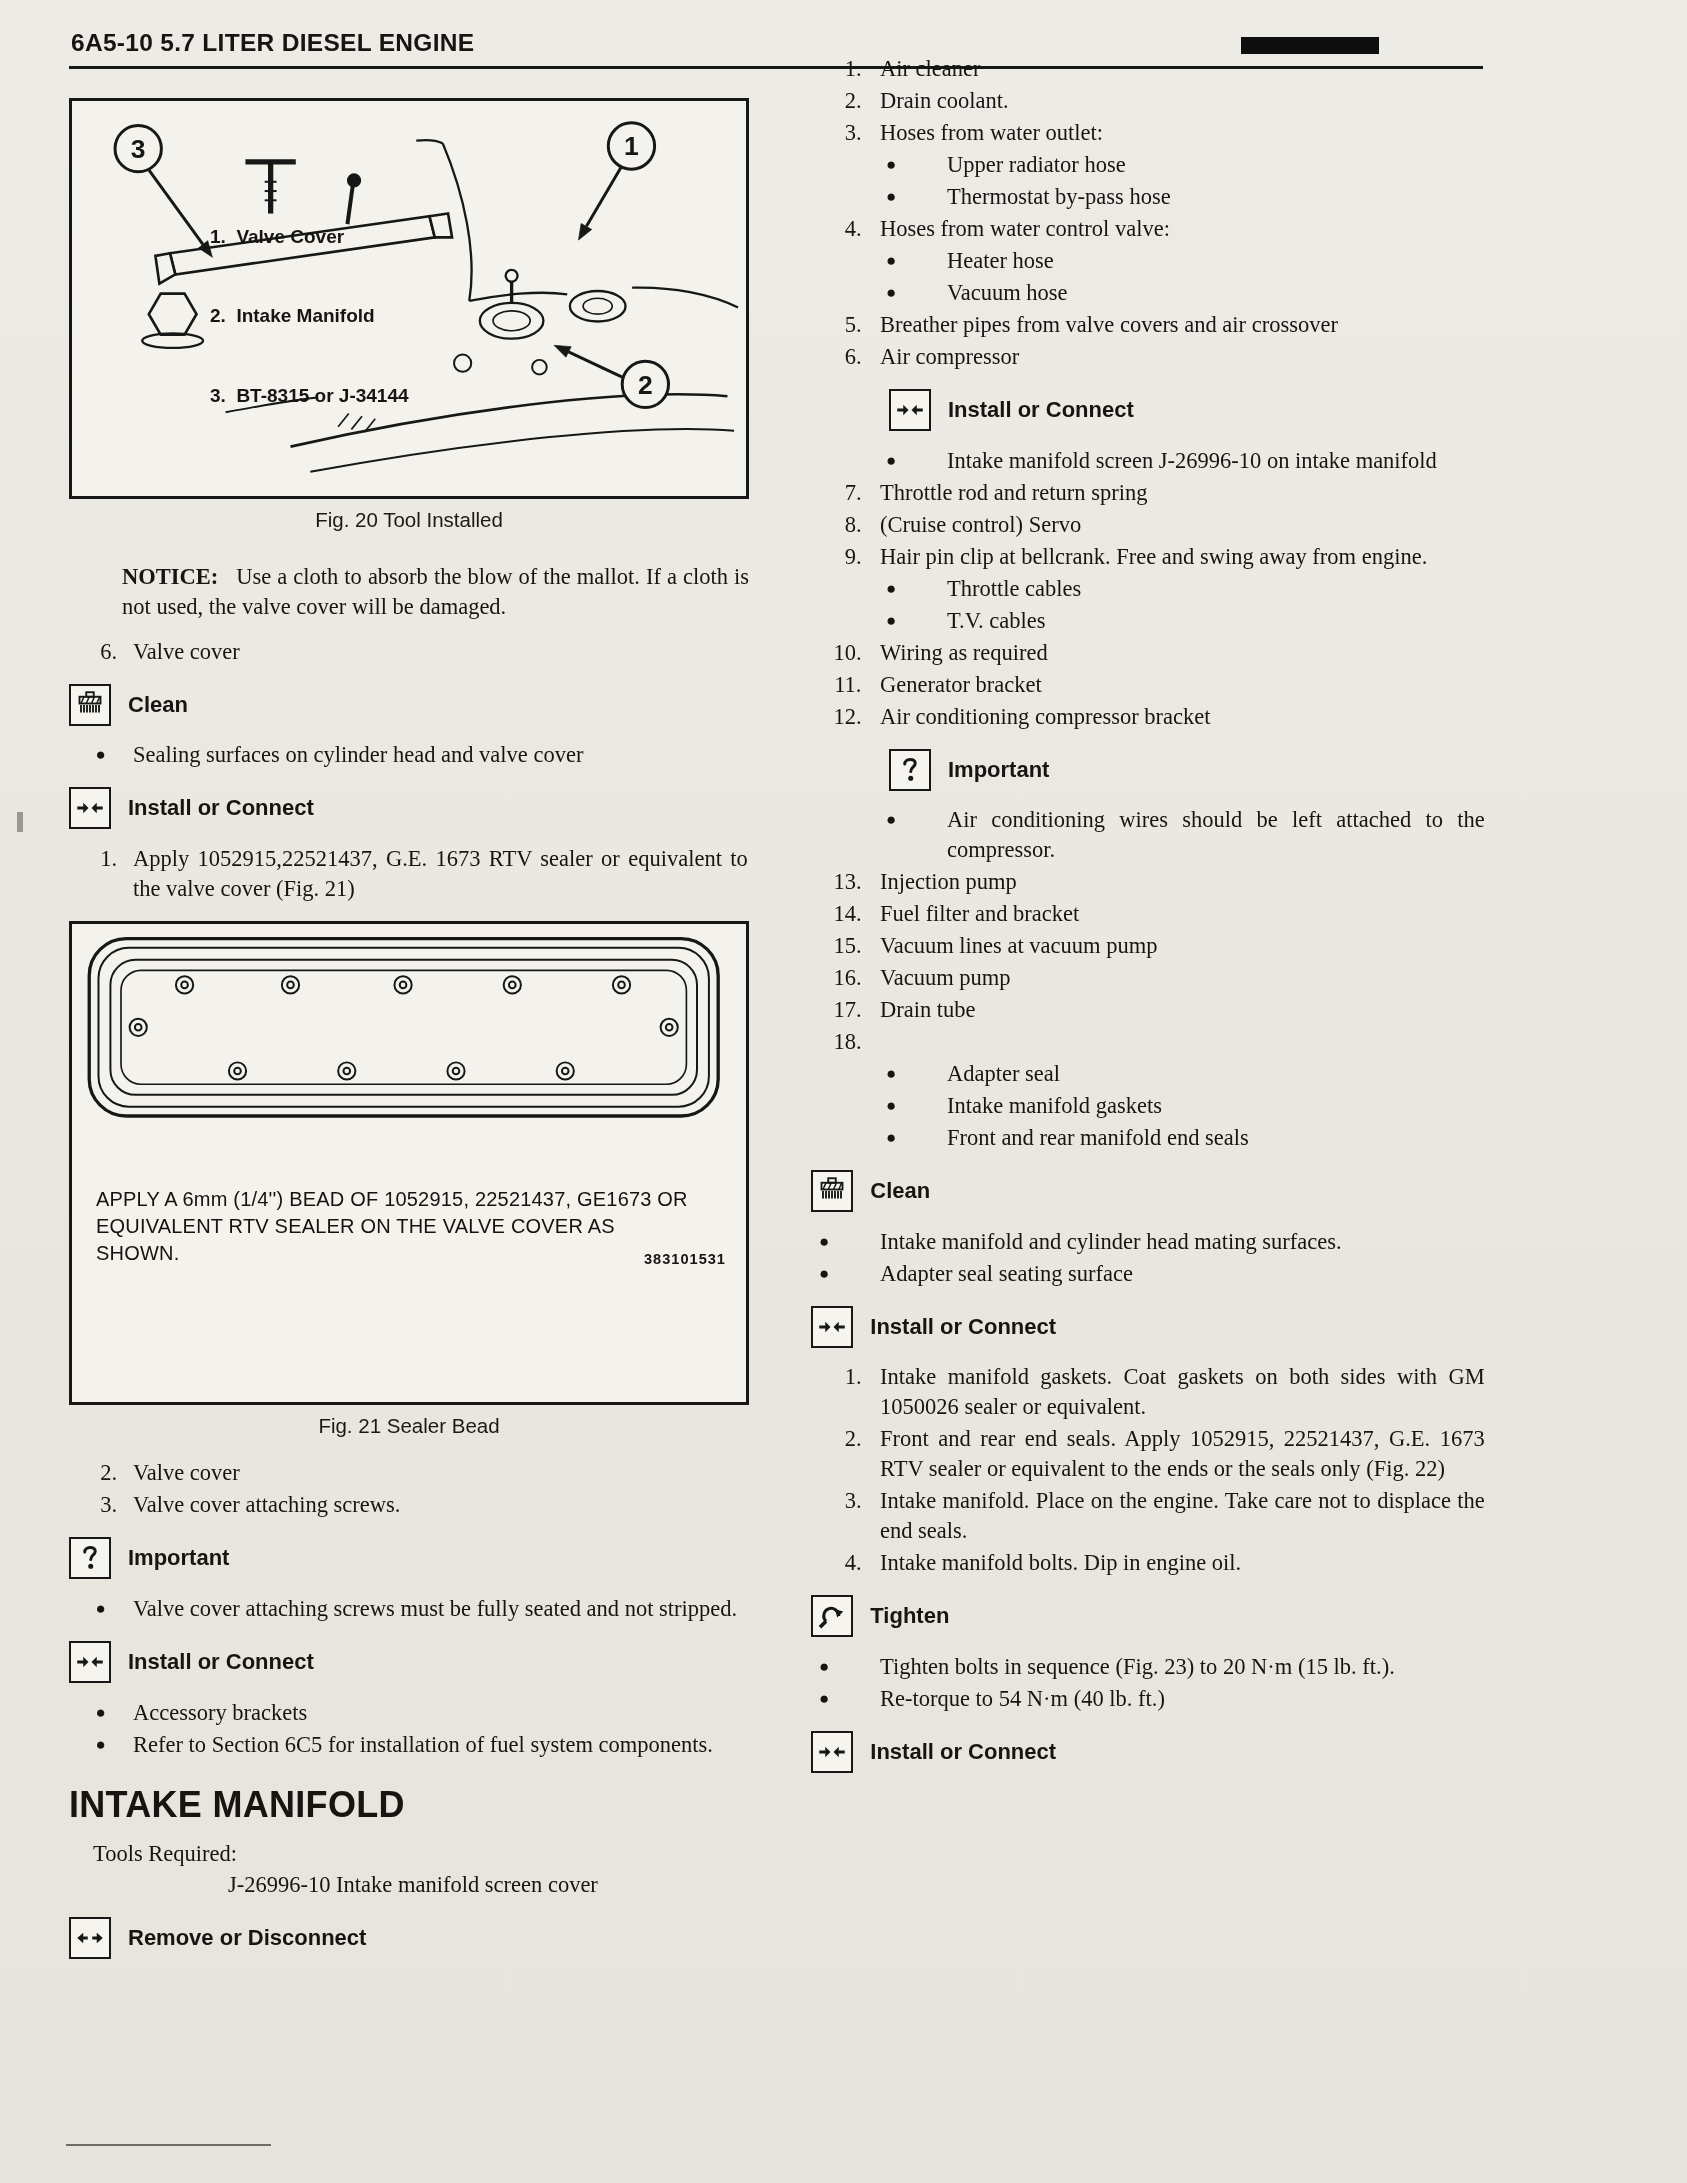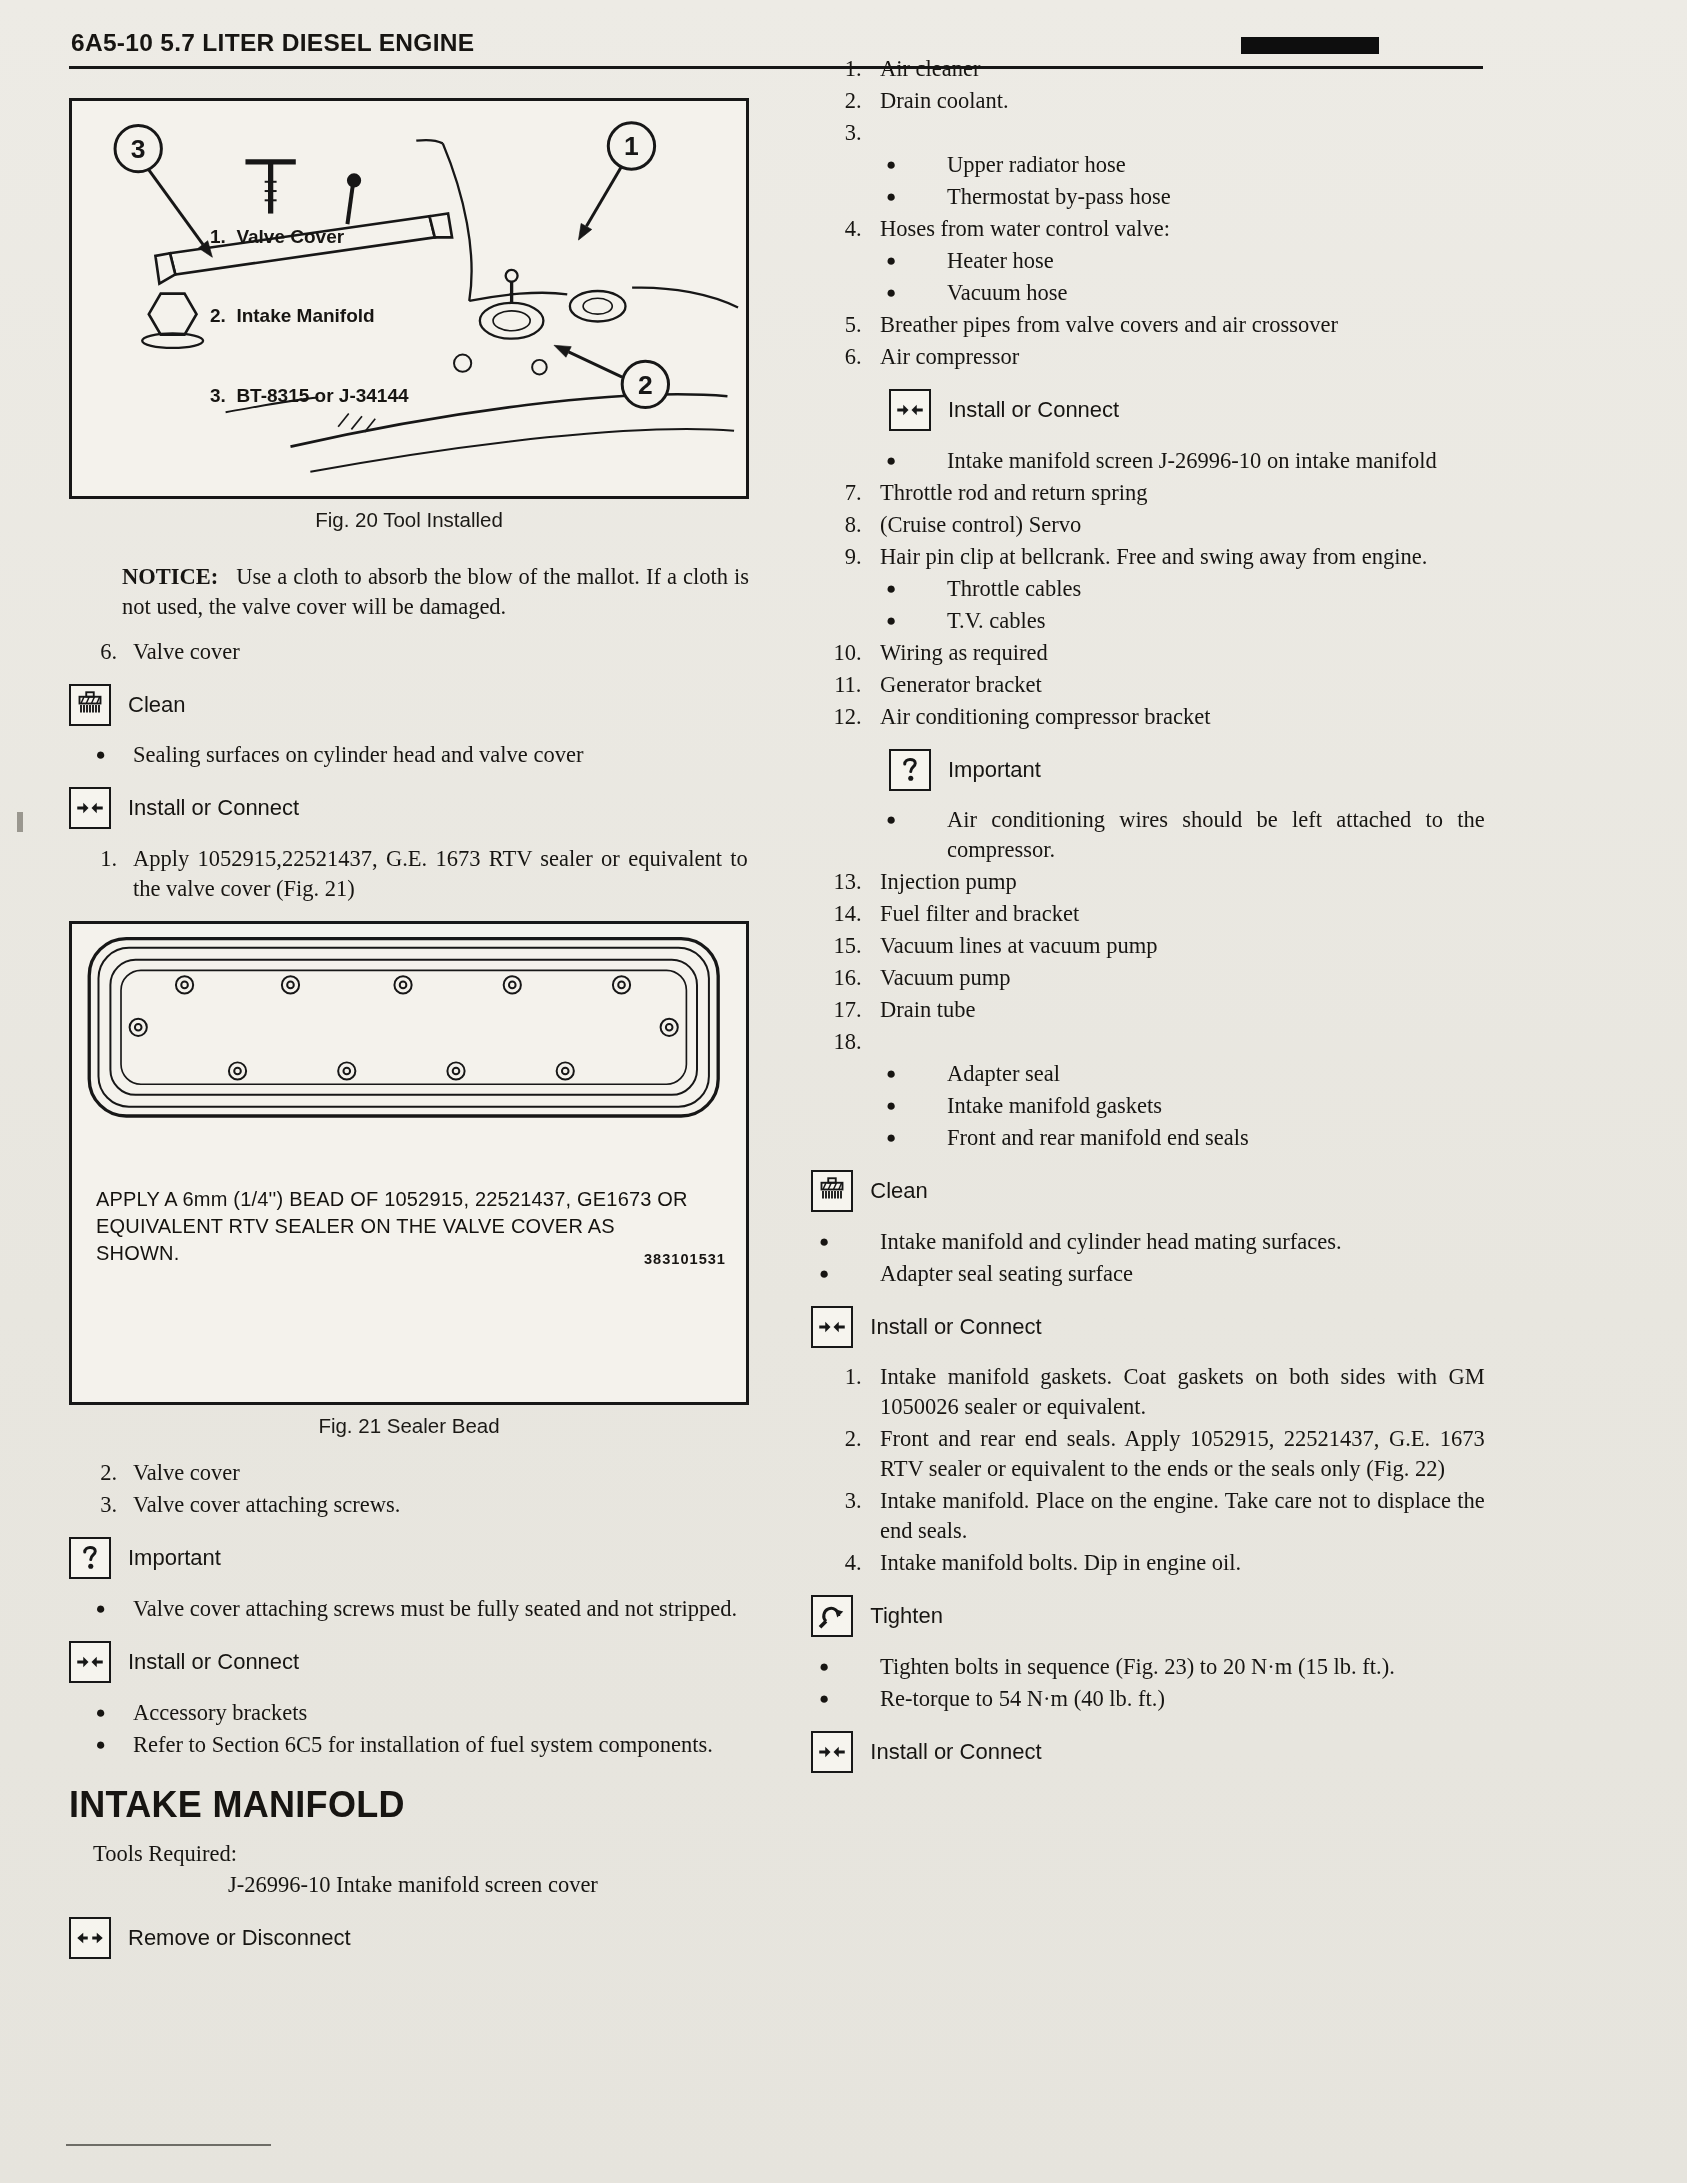--- a/index.html
+++ b/index.html
@@ -41,21 +41,21 @@
   .colL .bul .b { flex:0 0 64px; padding-left:26.5px; }
   .colR .bul .b { flex:0 0 78px; padding-left:17px; }
   .colR .li.ind1 { margin-left:67px; }
 
   .iconhead { display:flex; align-items:center; gap:17px; margin:17px 0 14.6px; }
   .colR .iconhead { margin-left:9.3px; }
   .colR .iconhead.ind1 { margin-left:87px; }
   .symbox { width:42px; height:42px; border:2.6px solid #171717; background:#f6f4ee;
             display:flex; align-items:center; justify-content:center; flex:0 0 auto; }
   .symbox svg { width:30px; height:30px; }
-  .isl { font-family:"Liberation Sans",sans-serif; font-weight:normal; font-size:22px; }
+  .isl { font-family:"Liberation Sans",sans-serif; font-weight:bold; font-size:22px; }
 
   .notice { margin:30px 0 14.6px 53px; font-size:22.5px; line-height:30px; text-align:justify; }
   .notice .nlabel { font-weight:bold; margin-right:18px; }
 
   .h2 { font-family:"Liberation Sans",sans-serif; font-weight:bold; font-size:36px;
         margin:24px 0 12px; letter-spacing:0.3px; }
   .tools { font-size:22.5px; line-height:31px; }
   .tools .t1 { margin-left:24px; }
   .tools .t2 { margin-left:159px; }
 </style>
@@ -285,20 +285,21 @@
         <div class="li num">
           <span class="n">1.</span>
           <span class="t">Air cleaner</span>
         </div>
         <div class="li num">
           <span class="n">2.</span>
           <span class="t">Drain coolant.</span>
         </div>
         <div class="li num">
           <span class="n">3.</span>
+          <span class="t">Hoses from water outlet:</span>
         </div>
         <div class="li bul ind1">
           <span class="b">●</span>
           <span class="t">Upper radiator hose</span>
         </div>
         <div class="li bul ind1">
           <span class="b">●</span>
           <span class="t">Thermostat by-pass hose</span>
         </div>
         <div class="li num">

